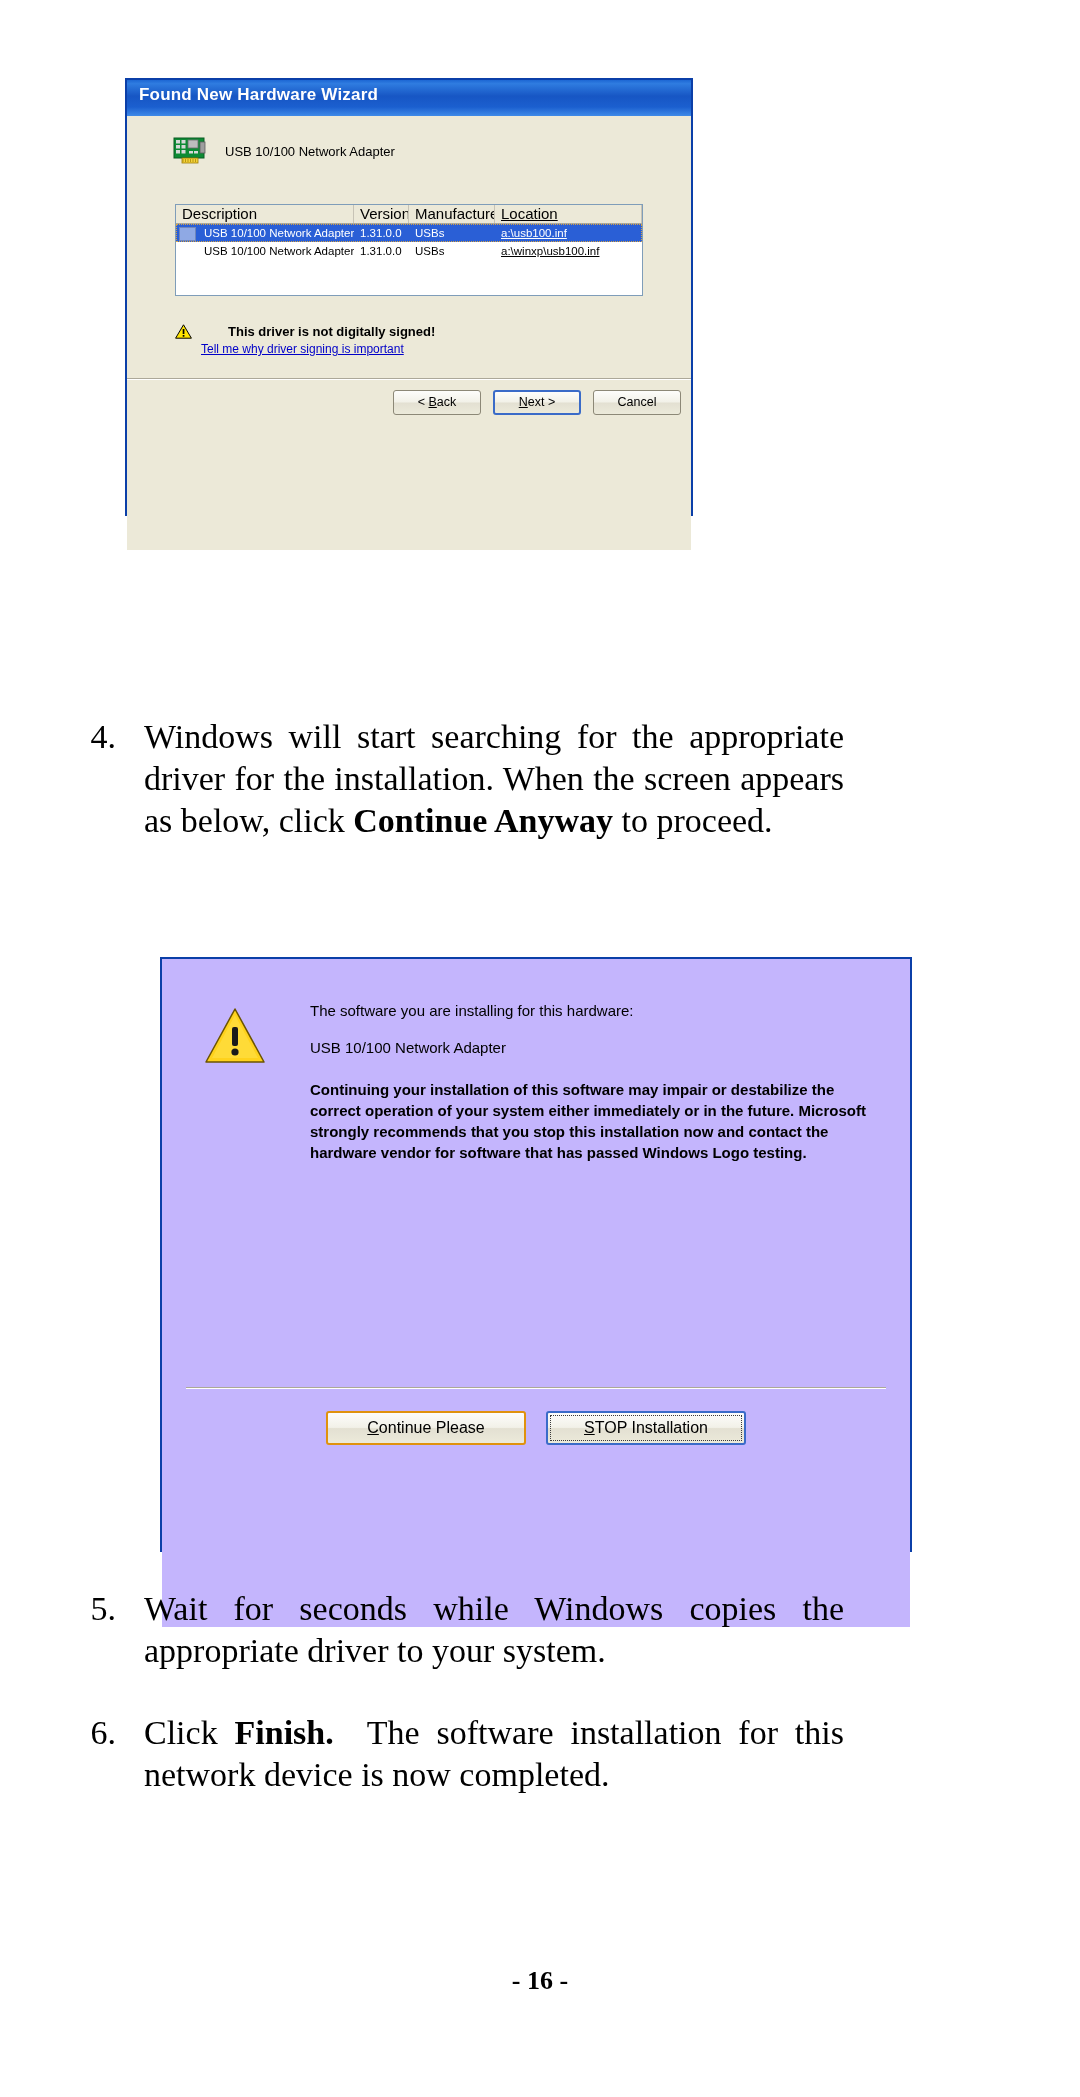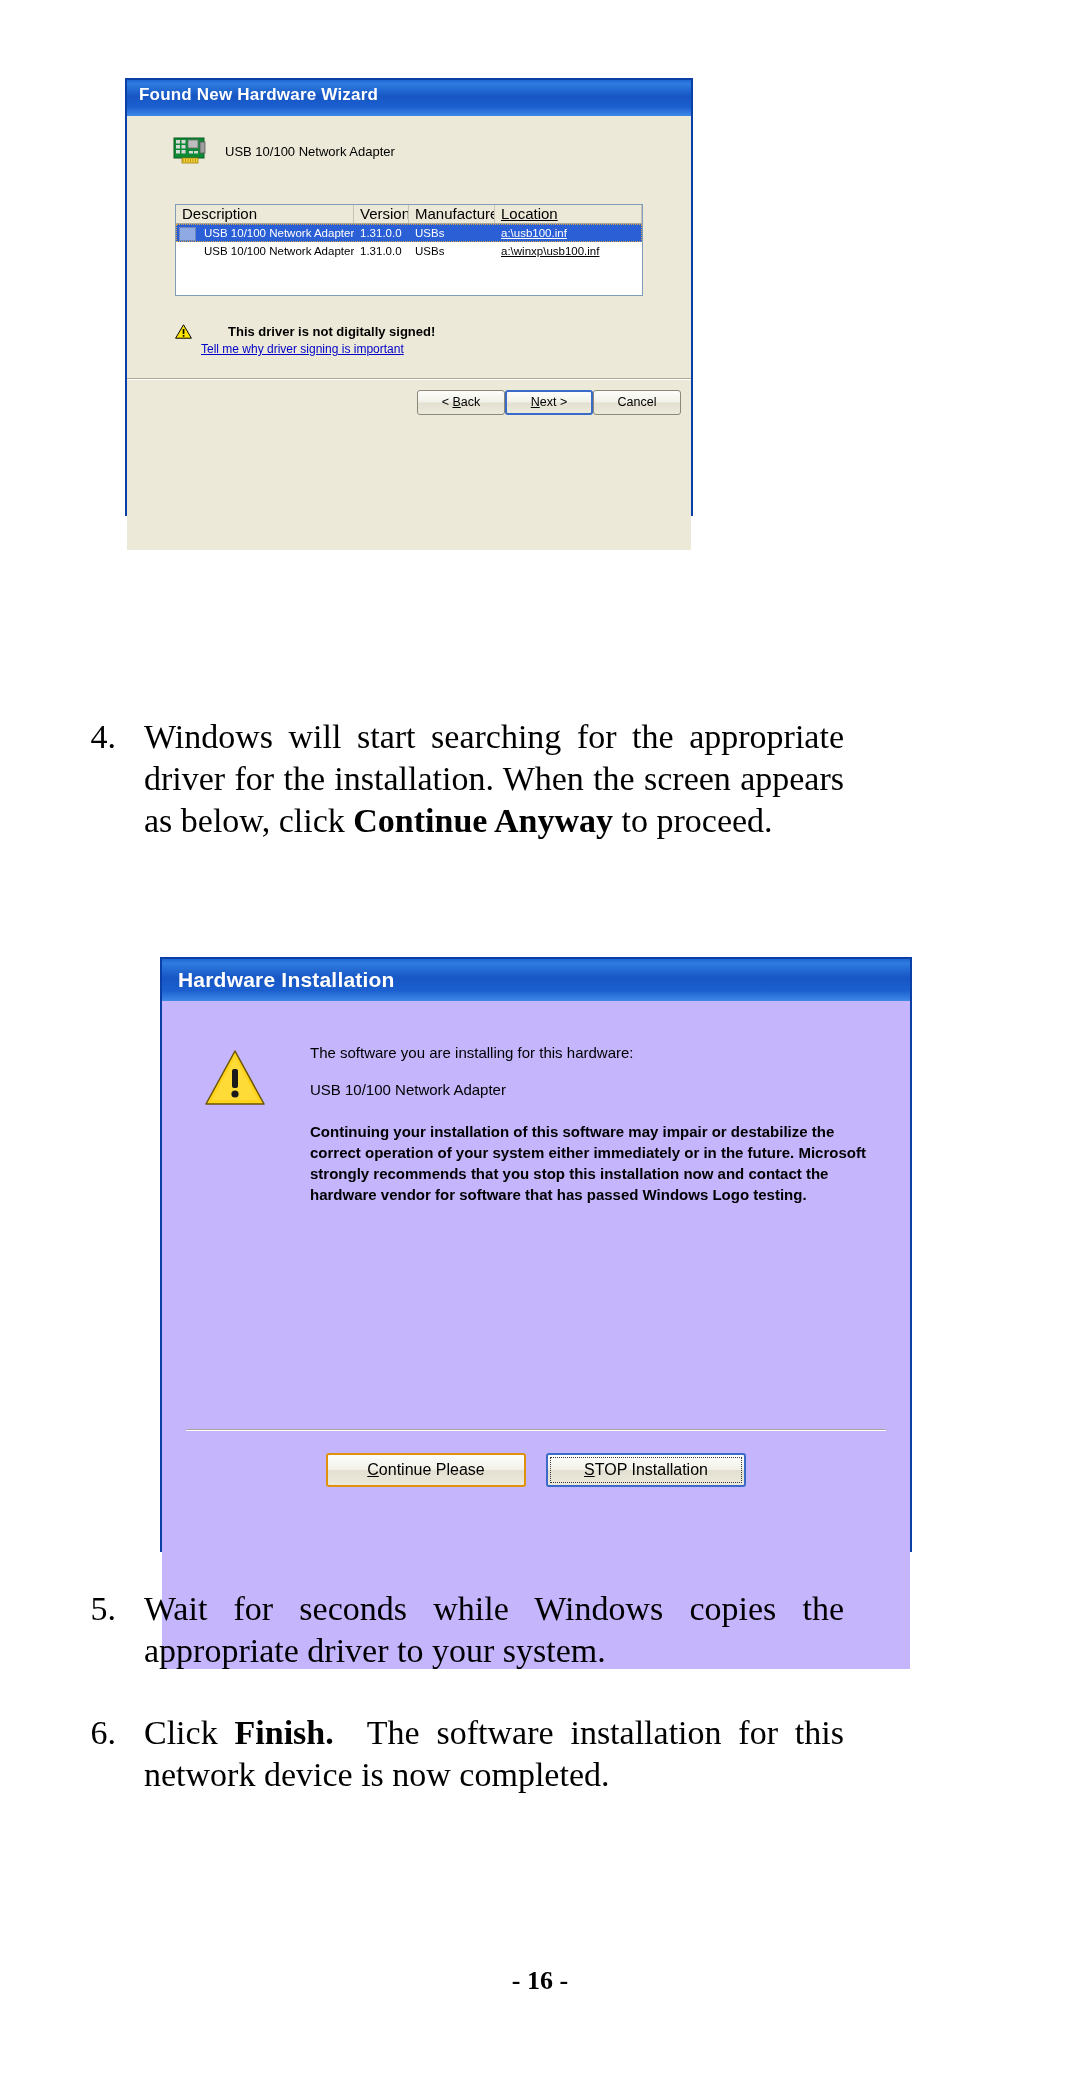--- a/index.html
+++ b/index.html
@@ -186,21 +186,21 @@
     right: 0;
     top: 262px;
     border-top: 1px solid #aca899;
     border-bottom: 1px solid #ffffff;
   }
   .wiz-buttons {
     position: absolute;
     right: 10px;
     top: 274px;
     display: flex;
-    gap: 0;
+    gap: 12px;
   }
 
   .xpbtn {
     box-sizing: border-box;
     min-width: 88px;
     height: 25px;
     background: linear-gradient(to bottom, #fdfdfb 0%, #f2f1e8 48%, #e3e0d2 52%, #eceada 100%);
     border: 1px solid #8c8877;
     border-radius: 3px;
     font-family: "Liberation Sans", sans-serif;
@@ -415,21 +415,20 @@
     </div>
   </div>
 </div>
 
 <div class="step" id="step-4">
   <div class="num">4.</div>
   <div class="txt">Windows will start searching for the appropriate driver for the installation. When the screen appears as below, click <b>Continue Anyway</b> to proceed.</div>
 </div>
 
 <div class="dlg" id="hwinstall-dialog">
-  <div class="dlg-title">Hardware Installation</div>
   <div class="hw-body">
 
     <div class="hw-warn-icon">
       <svg width="62" height="58" viewBox="0 0 62 58">
         <path d="M31 2 L60 55 L2 55 Z" fill="#ffd21c" stroke="#6b5400" stroke-width="1.5" stroke-linejoin="round"></path>
         <path d="M31 8 L54 51 L8 51 Z" fill="#ffe14f" opacity="0.55"></path>
         <rect x="28" y="20" width="6" height="19" rx="2" fill="#1a1a1a"></rect>
         <circle cx="31" cy="45" r="3.6" fill="#1a1a1a"></circle>
       </svg>
     </div>

